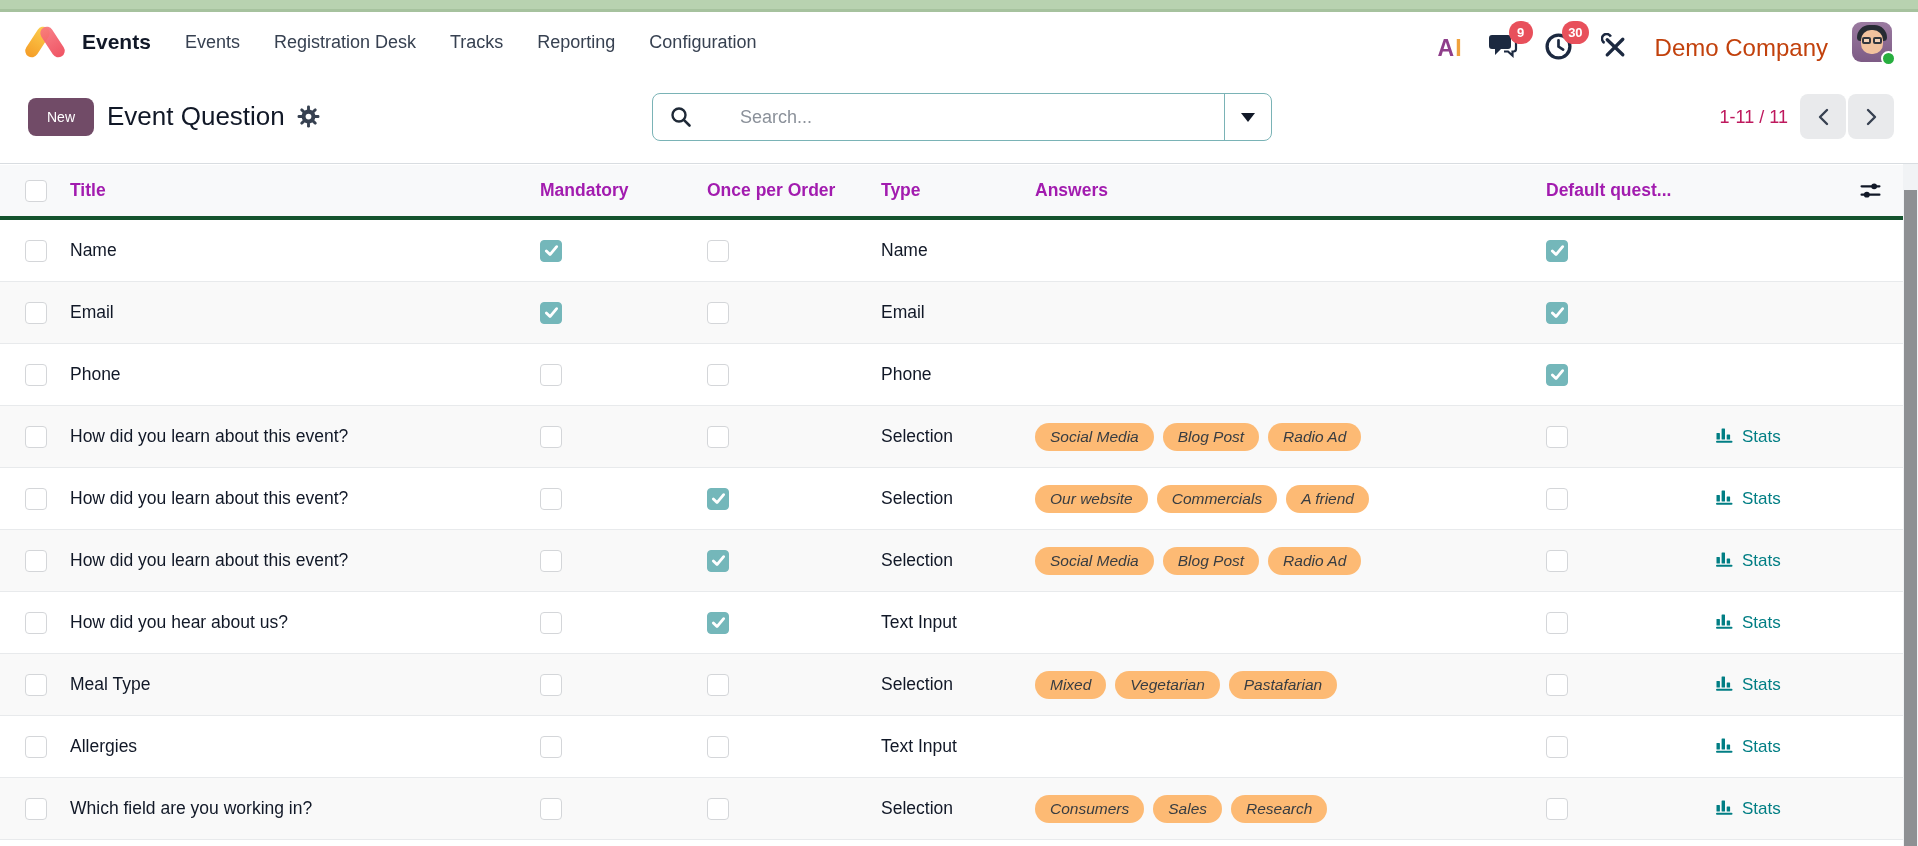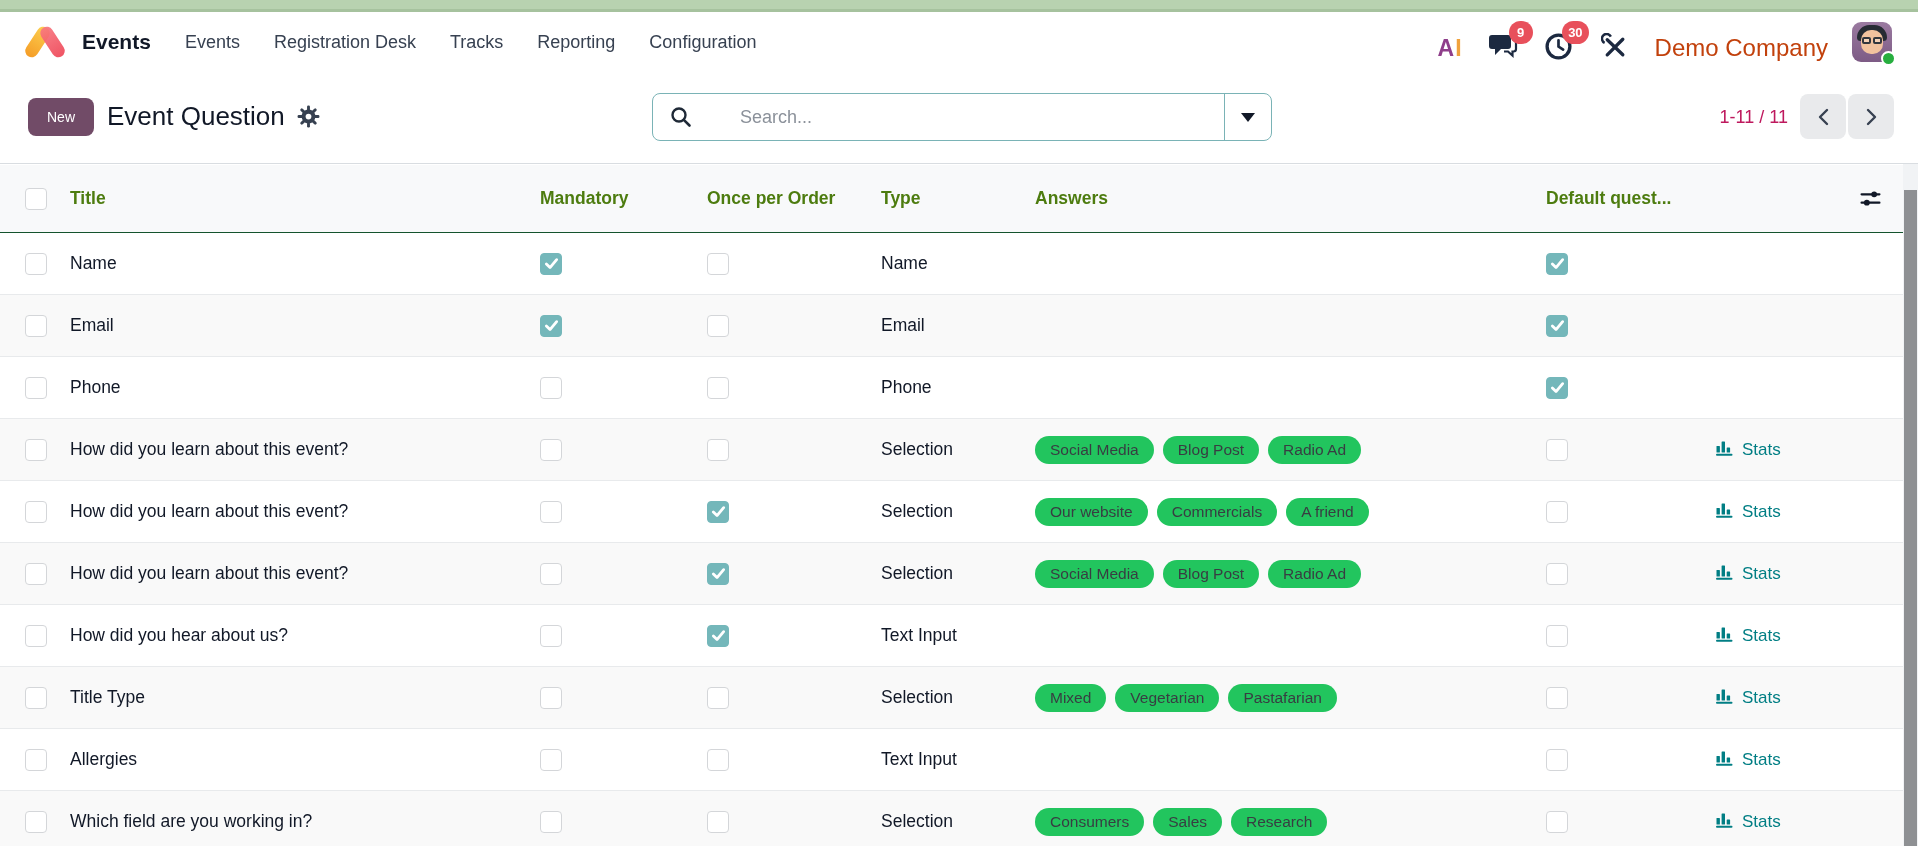--- a/index.html
+++ b/index.html
@@ -62,38 +62,38 @@
   .pager { position:absolute; right:130px; top:0; height:94px; display:flex;
     align-items:center; font-size:18px; color:#be185d; }
   .pager-btns { position:absolute; right:24px; top:24px; display:flex; gap:2px; }
   .pager-btn { width:46px; height:45px; background:#e9eaec; border:none; border-radius:8px;
     display:flex; align-items:center; justify-content:center; cursor:pointer; }
 
   
   .listview { position:absolute; top:165px; left:0; right:0; bottom:0; overflow:hidden; }
   .grid-row { display:grid; grid-template-columns:70px 470px 167px 174px 154px 511px 154px 203px;
     align-items:center; }
-  .thead { height:68px; background:#f8f9fa; border-bottom:1px solid #14532d;
-    font-weight:700; font-size:17.5px; color:#4d7c0f; }
+  .thead { height:55px; background:#f8f9fa; border-bottom:4px solid #14532d;
+    font-weight:700; font-size:17.5px; color:#a21caf; }
   .thead .cell { cursor:pointer; }
   .row { height:62px; background:#fff; border-bottom:1px solid #e8eaec; font-size:17.5px; }
   .row.even { background:#f9f9f9; }
   .cell { overflow:hidden; white-space:nowrap; }
   .cell-select { padding-left:25px; }
   .cell-stats { display:flex; justify-content:flex-start; padding-left:15px; align-items:center; }
   .thead .cell-stats { justify-content:flex-end; padding-right:21px; }
 
   .cb { display:inline-flex; width:22px; height:22px; border-radius:4px;
     border:1.5px solid #d4d6d9; background:#fff; align-items:center; justify-content:center;
     cursor:pointer; vertical-align:middle; }
   .cb.checked { background:#74b7ba; border-color:#74b7ba; }
 
   .tagwrap { display:flex; gap:9px; }
-  .tag { background:#22c55e; color:#383d42; font-size:15.5px; padding:5px 15px;
-    border-radius:999px; white-space:nowrap; }
+  .tag { background:#fdba74; color:#383d42; font-size:15.5px; padding:5px 15px;
+    border-radius:999px; white-space:nowrap;font-style:italic; }
 
   .stats { display:inline-flex; align-items:center; gap:8px; color:#017e84;
     font-weight:400; font-size:17px; cursor:pointer; }
 
   .optional-cols { cursor:pointer; display:flex; }
 
   
   .scrollbar { position:absolute; top:164px; right:0; bottom:0; width:15px; background:#f1f3f5; }
   .scroll-thumb { position:absolute; top:26px; bottom:0; left:1px; right:1px; background:#8e9093; }
 </style>
@@ -397,21 +397,21 @@
                   <rect x="11.7" y="9.5" width="3.4" height="5" rx="0.6"></rect>
                   <rect x="1" y="15.8" width="16.5" height="2" rx="1"></rect>
                 </g>
               </svg></span>
             <span>Stats</span>
           </span>
         </div>
       </div>
       <div class="grid-row row even">
         <div class="cell cell-select"><span class="cb"></span></div>
-        <div class="cell">Title Type</div>
+        <div class="cell">Meal Type</div>
         <div class="cell"><span class="cb"></span></div>
         <div class="cell"><span class="cb"></span></div>
         <div class="cell">Selection</div>
         <div class="cell">
           <span class="tagwrap">
             <span class="tag">Mixed</span>
             <span class="tag">Vegetarian</span>
             <span class="tag">Pastafarian</span>
           </span>
         </div>

